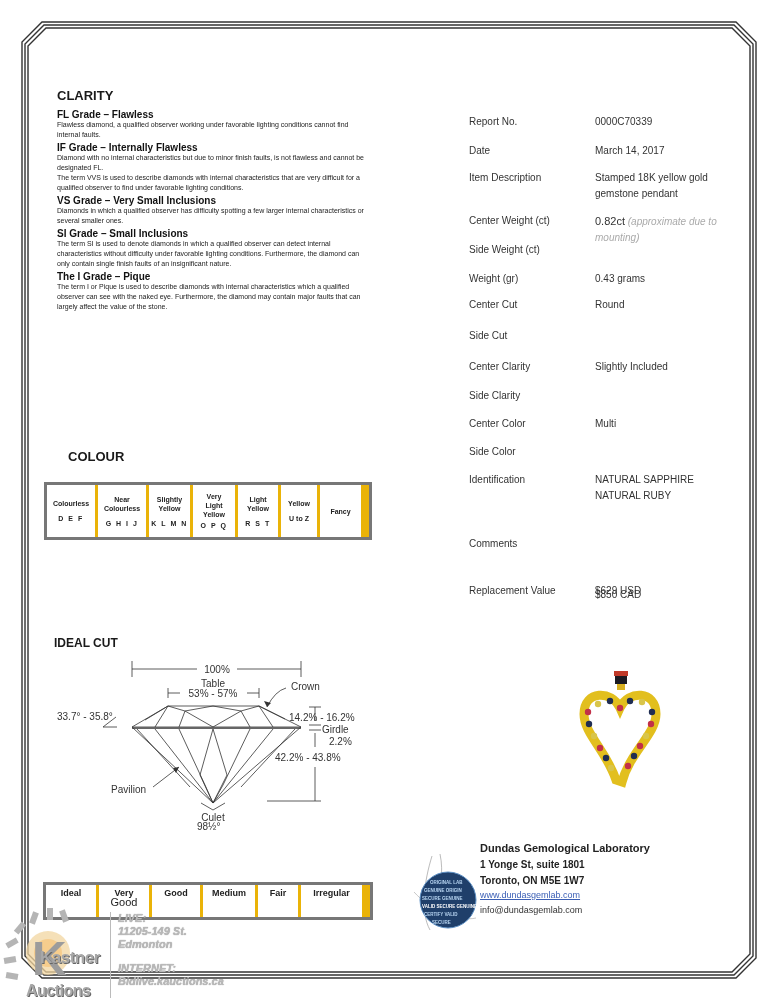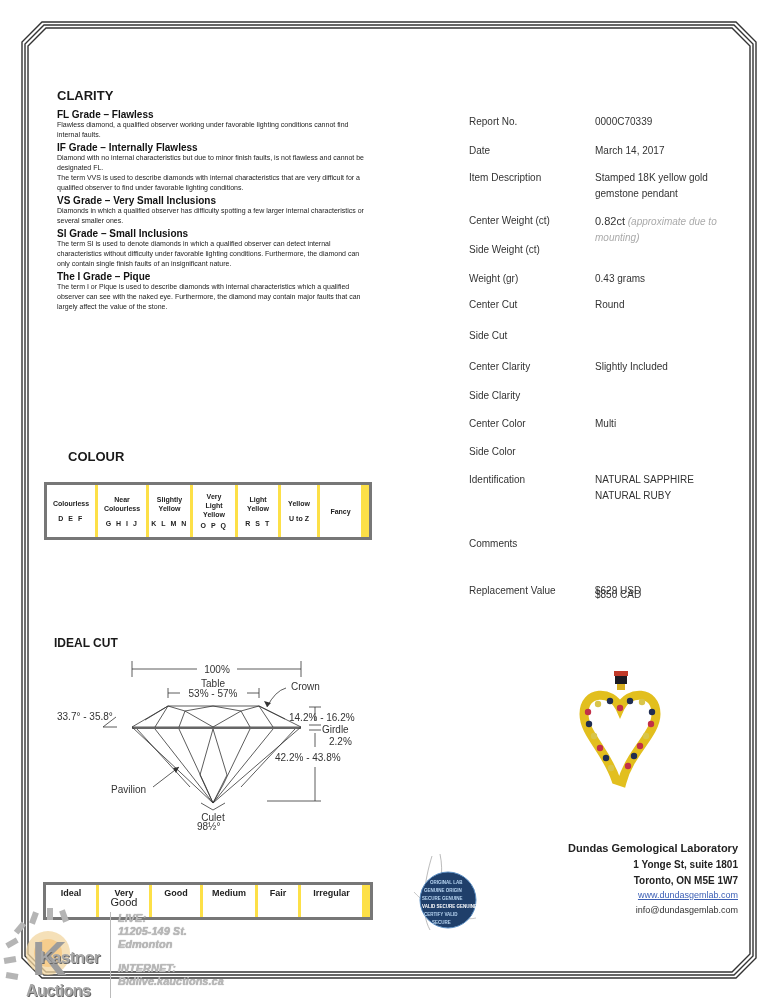--- a/index.html
+++ b/index.html
@@ -9,21 +9,21 @@
 
   
   .h-section { font-weight:bold; font-size:13px; color:#1a1a1a; }
   .clar-head { font-weight:bold; font-size:10px; color:#111; margin-top:2px; }
   .clar-text { font-size:7px; line-height:10px; color:#222; }
   #clarity { left:57px; top:88px; width:310px; }
   #clarity .h-section { margin-bottom:6px; }
 
   
   #colour-title { left:55px; top:449px;margin-left:13px; }
-  .grade-table { position:absolute; display:flex; border:3px solid #777; background:#fde047; gap:3px; padding:0; }
+  .grade-table { position:absolute; display:flex; border:3px solid #777; background:#eab308; gap:3px; padding:0; }
   .grade-cell { background:#fff; display:flex; flex-direction:column; align-items:center; justify-content:center; text-align:center; font-weight:bold; font-size:7px; color:#222; line-height:9px; }
   .grade-cell .sub { margin-top:6px; letter-spacing:1.5px; }
   #colour-table { left:44px; top:482px; width:322px; height:52px; }
 
   
   #cut-title { left:54px; top:636px; font-size:12px; }
   #cut-diagram { left:55px; top:655px; width:320px; height:170px; }
   #cut-table { left:43px; top:882px; width:324px; height:32px; }
   #cut-table .grade-cell { justify-content:flex-start; padding-top:4px; font-size:9px; }
   #cut-table .grade-cell .goodline { font-weight:normal; font-size:11px; }
@@ -32,21 +32,21 @@
   #details { left:469px; top:116px; width:290px; }
   .row { position:absolute; left:0; font-size:10px; color:#333; width:290px; }
   .row .lbl { position:absolute; left:0; }
   .row .val { position:absolute; left:126px; width:160px; line-height:16px; }
   .row .note { color:#aaa; font-style:italic; }
 
   
   #pendant { left:570px; top:668px; width:100px; height:130px; }
 
   
-  #lab { left:508px; top:842px; width:230px; text-align:right; }
+  #lab { left:480px; top:842px; width:230px; text-align:left; }
   #lab .name { font-weight:bold; font-size:11px; color:#222; }
   #lab .addr { font-weight:bold; font-size:10px; color:#222; margin-top:5px; }
   #lab .link { font-size:9px; color:#3b5fb5; text-decoration:underline; margin-top:4px; }
   #lab .email { font-size:9px; color:#333; margin-top:5px; }
   #seal { left:410px; top:852px; width:72px; height:82px; }
 
   
   #watermark { left:0; top:905px; width:230px; height:95px; }
   .wm-text { position:absolute; left:118px; font-style:italic; font-weight:bold; font-size:11px; color:#b9b9b9; line-height:11px; text-shadow:0 0 1px #888; }
   .wm-divider { position:absolute; left:110px; top:912px; width:1px; height:86px; background:#bbb; }

